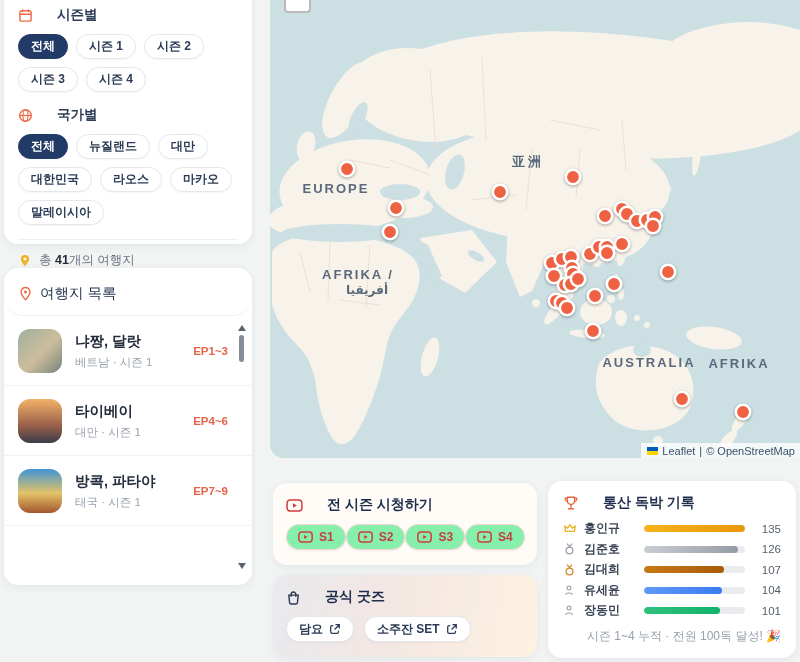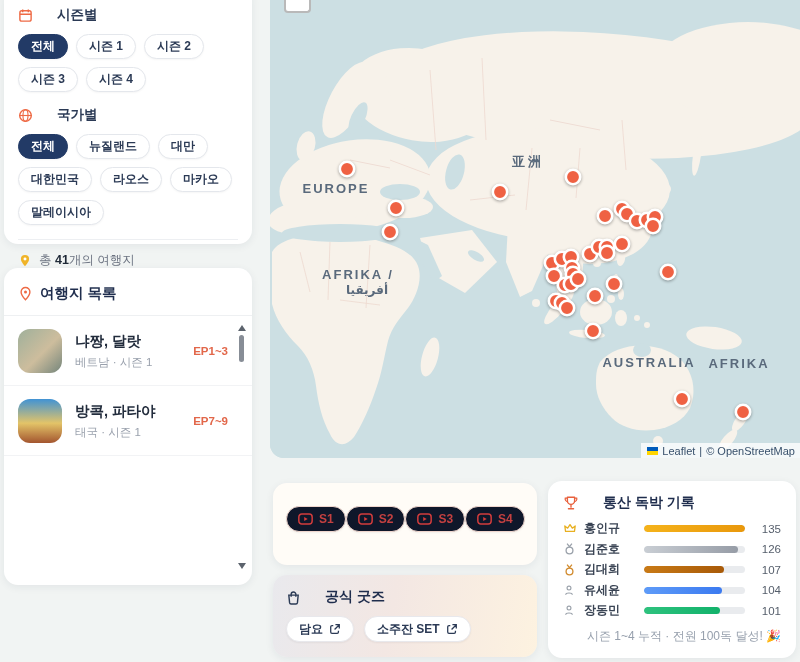--- a/index.html
+++ b/index.html
@@ -17,21 +17,21 @@
           font-size:12px; font-weight:bold; background:#fff; border:1px solid #e4e7ec; color:#2b3a55;
           box-shadow:0 1px 2px rgba(0,0,0,.04); cursor:pointer; }
   .chip.selected { background:#223a66; border-color:#223a66; color:#fff; }
   .more-row { display:flex; align-items:center; gap:7px; font-size:12.5px; color:#4a5568; font-weight:bold; margin:2px 0 0 6px; cursor:pointer; }
   .divider { height:1px; background:#edeff2; margin:13px 0 12px; }
   .total-row { display:flex; align-items:center; gap:7px; font-size:12.5px; color:#6b7280; }
   .total-row b { color:#1f2937; }
 
   
   #list-card { left:4px; top:268px; width:248px; height:317px; overflow:hidden; }
-  #list-head { display:flex; align-items:center; gap:7px; padding:16px 14px 12px; font-size:14.5px; font-weight:bold; color:#1f2d4d; border-bottom:1px solid #eef0f2; }
+  #list-head { display:flex; align-items:center; gap:7px; padding:16px 14px 12px; font-size:14.5px; font-weight:normal; color:#1f2d4d; border-bottom:1px solid #eef0f2;border-radius:19px; }
   .dest-row { display:flex; align-items:center; height:70px; padding:0 24px 0 14px; border-bottom:1px solid #f2f3f5; cursor:pointer; }
   .thumb { width:44px; height:44px; border-radius:12px; flex:0 0 auto; margin-right:13px; }
   .thumb.t0 { background:linear-gradient(135deg,#9fb09b,#cdbd9d 55%,#74857b); }
   .thumb.t1 { background:linear-gradient(180deg,#f2b269,#99604a 60%,#3b3d49); }
   .thumb.t2 { background:linear-gradient(180deg,#4193d4,#e3c468 55%,#a3552f); }
   .thumb.t3 { background:linear-gradient(180deg,#b9c3c6,#8da294 60%,#5d6e66); }
   .dest-txt { flex:1 1 auto; min-width:0; }
   .dest-title { font-size:14.5px; font-weight:bold; color:#222c3c; margin-bottom:4px; white-space:nowrap; }
   .dest-sub { font-size:11.5px; color:#9aa1ad; white-space:nowrap; }
   .dest-ep { font-size:11.5px; font-weight:bold; color:#e2674a; flex:0 0 auto; }
@@ -49,21 +49,21 @@
   .map-label.arabic { font-size:12px; letter-spacing:0; }
   #zoom-ctrl { position:absolute; left:14px; top:0; width:27px; height:13px; background:#fff; border:2px solid #b9b9b9; border-top:none; border-radius:0 0 4px 4px; cursor:pointer; }
   #attribution { position:absolute; right:0; bottom:0; height:15px; display:flex; align-items:center; gap:4px; padding:0 5px 0 6px; background:rgba(255,255,255,.78); font-size:11px; color:#38506b; }
   .flag { display:inline-block; width:11px; height:8px; background:linear-gradient(180deg,#005bbb 50%,#ffd500 50%); }
   #attribution a { color:#38506b; text-decoration:none; cursor:pointer; }
 
   
   #watch-card { left:273px; top:483px; width:264px; height:82px; background:#fffcf7; padding:13px 13px 12px; }
   #watch-btns { display:flex; justify-content:space-between; margin-top:10px; }
   .sbtn { display:inline-flex; align-items:center; gap:6px; height:26px; padding:0 11px; border-radius:13px;
-          background:#0f172a; border:1px solid #f0d6ce; box-shadow:0 1px 2px rgba(0,0,0,.05);
+          background:#86efac; border:1px solid #f0d6ce; box-shadow:0 1px 2px rgba(0,0,0,.05);
           font-size:12px; font-weight:bold; color:#c34040; cursor:pointer; }
 
   
   #goods-card { left:273px; top:575px; width:264px; height:82px; padding:13px 13px 12px;
           background:linear-gradient(100deg,#e9e9ed 0%,#f3e7e3 45%,#fdf2e0 100%); }
   #goods-btns { display:flex; gap:10px; margin-top:10px; }
   .gbtn { display:inline-flex; align-items:center; gap:6px; height:26px; padding:0 12px; border-radius:13px;
           background:#fff; border:1px solid #e8e8ec; box-shadow:0 1px 2px rgba(0,0,0,.05);
           font-size:12px; font-weight:bold; color:#2b3a55; cursor:pointer; }
 
@@ -136,20 +136,28 @@
     <span>여행지 목록</span>
   </div>
   <div id="dest-rows">
       <div class="dest-row">
         <div class="thumb t0"></div>
         <div class="dest-txt">
           <div class="dest-title">냐짱, 달랏</div>
           <div class="dest-sub">베트남 · 시즌 1</div>
         </div>
         <span class="dest-ep">EP1~3</span>
+      </div>
+      <div class="dest-row">
+        <div class="thumb t1"></div>
+        <div class="dest-txt">
+          <div class="dest-title">타이베이</div>
+          <div class="dest-sub">대만 · 시즌 1</div>
+        </div>
+        <span class="dest-ep">EP4~6</span>
       </div>
       <div class="dest-row">
         <div class="thumb t2"></div>
         <div class="dest-txt">
           <div class="dest-title">방콕, 파타야</div>
           <div class="dest-sub">태국 · 시즌 1</div>
         </div>
         <span class="dest-ep">EP7~9</span>
       </div>
     </div>
@@ -279,20 +287,27 @@
   <div id="zoom-ctrl"></div>
   <div id="attribution">
     <span class="flag"></span>
     <a>Leaflet</a>
     <span>|</span>
     <a>© OpenStreetMap</a>
   </div>
 </div>
 
 <div class="card" id="watch-card">
+  <div class="sec-head" style="margin-bottom:0; color:#1f2d4d; font-size:14px;">
+    <svg width="17" height="13" viewBox="0 0 18 14">
+        <rect x="1" y="1" width="16" height="12" rx="3.5" fill="none" stroke="#d23c3c" stroke-width="1.6"></rect>
+        <path d="M7.4 4.5 L11.6 7 L7.4 9.5 Z" fill="#d23c3c"></path>
+      </svg>
+    <span>전 시즌 시청하기</span>
+  </div>
   <div id="watch-btns">
       <button class="sbtn">
         <svg width="15" height="12" viewBox="0 0 18 14">
           <rect x="1" y="1" width="16" height="12" rx="3.5" fill="none" stroke="#d23c3c" stroke-width="1.8"></rect>
           <path d="M7.4 4.5 L11.6 7 L7.4 9.5 Z" fill="#d23c3c"></path>
         </svg>
         <span>S1</span>
       </button>
       <button class="sbtn">
         <svg width="15" height="12" viewBox="0 0 18 14">

